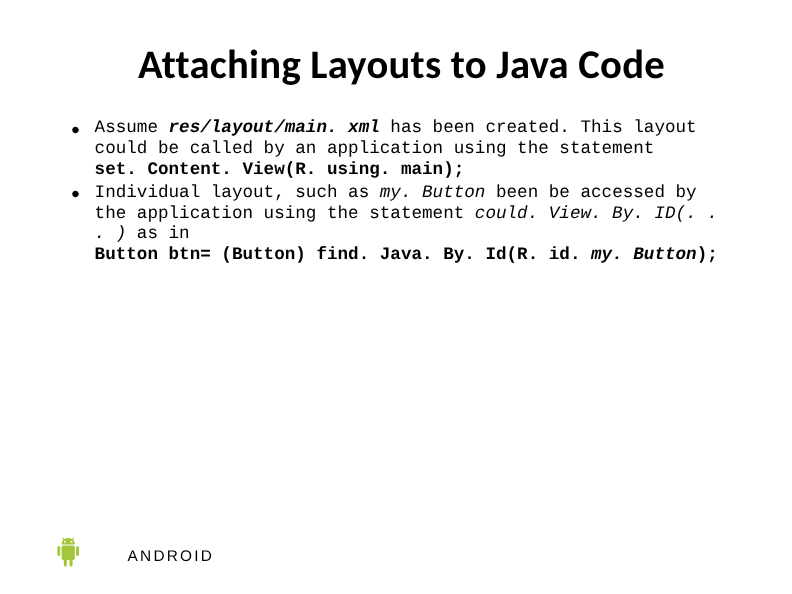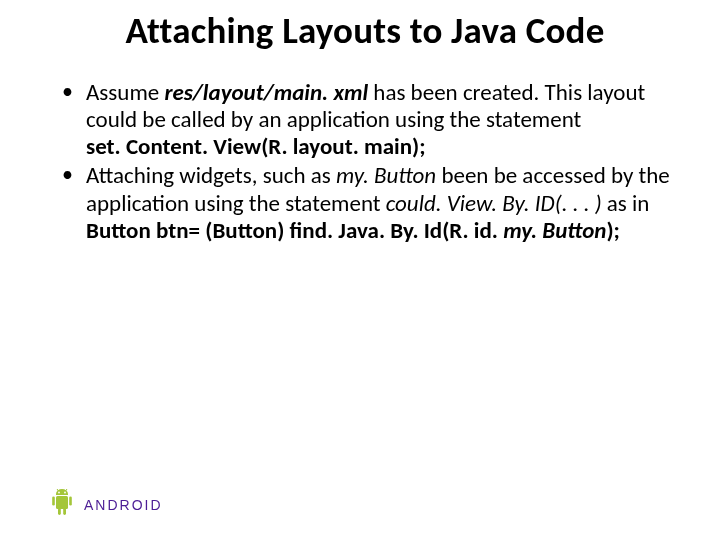--- a/index.html
+++ b/index.html
@@ -6,33 +6,34 @@
   body {
     width: 720px;
     height: 540px;
     background: #fff;
     font-family: Calibri, Arial, sans-serif;
     color: #000;
     position: relative;
     overflow: hidden;
   }
   .slide {
-    padding: 8px 50px 20px 60px;
+    padding: 36px 50px 20px 60px;
   }
   .title {
     font-size: 37px;
     font-weight: 700;
     text-align: center;
     margin-bottom: 26px;
     letter-spacing: 0.2px;
   }
   .bullets {
     list-style: none;
-    font-size: 23px;
+    font-size: 16px;
     line-height: 1.18;
+    font-family: Liberation Mono, monospace;
   }
   .bullets > li {
     position: relative;
     padding-left: 26px;
     margin-bottom: 2px;
   }
   .bullets > li::before {
     content: "•";
     position: absolute;
     left: 2px;
@@ -53,39 +54,40 @@
   .android-bot {
     width: 28px;
     height: 34px;
     position: relative;
   }
   .android-bot svg { display: block; }
   .android-word {
     font-family: Arial, sans-serif;
     font-size: 14px;
     letter-spacing: 2px;
-    color: #4c1d95;
+    color: #000000;
     text-transform: uppercase;
+    margin-left: 32px;
   }
 </style>
 </head>
 <body>
 
 <div class="slide">
   <h1 class="title">Attaching Layouts to Java Code</h1>
 
   <ul class="bullets">
 
     <li>
       <span>Assume </span><span class="bi">res/layout/main. xml</span><span> has been created. This layout could be called by an application using the statement</span><br>
-      <span class="b">set. Content. View(R. layout. main);</span>
+      <span class="b">set. Content. View(R. using. main);</span>
     </li>
 
     <li>
-      <span>Attaching widgets, such as </span><span class="i">my. Button</span><span> been be accessed by the application using the statement </span><span class="i">could. View. By. ID(. . . )</span><span> as in</span><br>
+      <span>Individual layout, such as </span><span class="i">my. Button</span><span> been be accessed by the application using the statement </span><span class="i">could. View. By. ID(. . . )</span><span> as in</span><br>
       <span class="b">Button btn= (Button) find. Java. By. Id(R. id. </span><span class="bi">my. Button</span><span class="b">);</span>
     </li>
 
 
   </ul>
 </div>
 
 <div class="footer-logo">
   <div class="android-bot">
     <svg viewBox="0 0 28 34" width="28" height="34">

